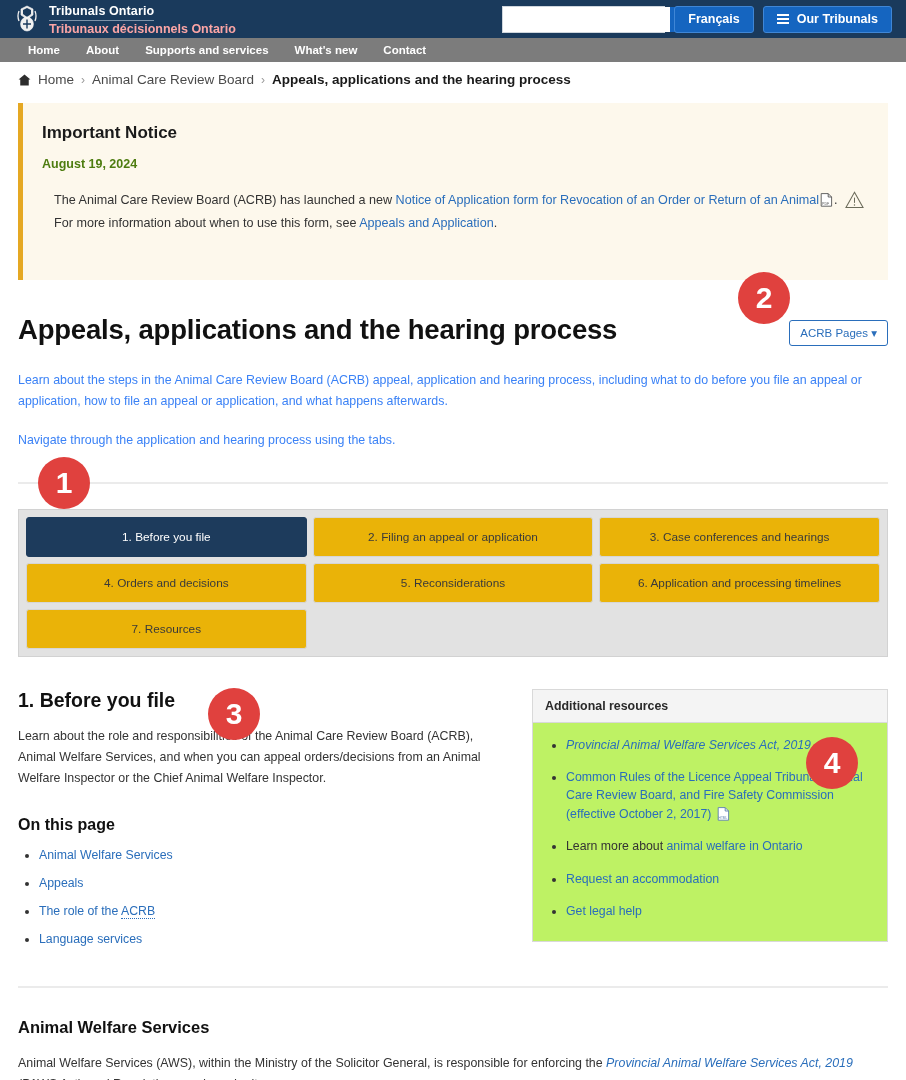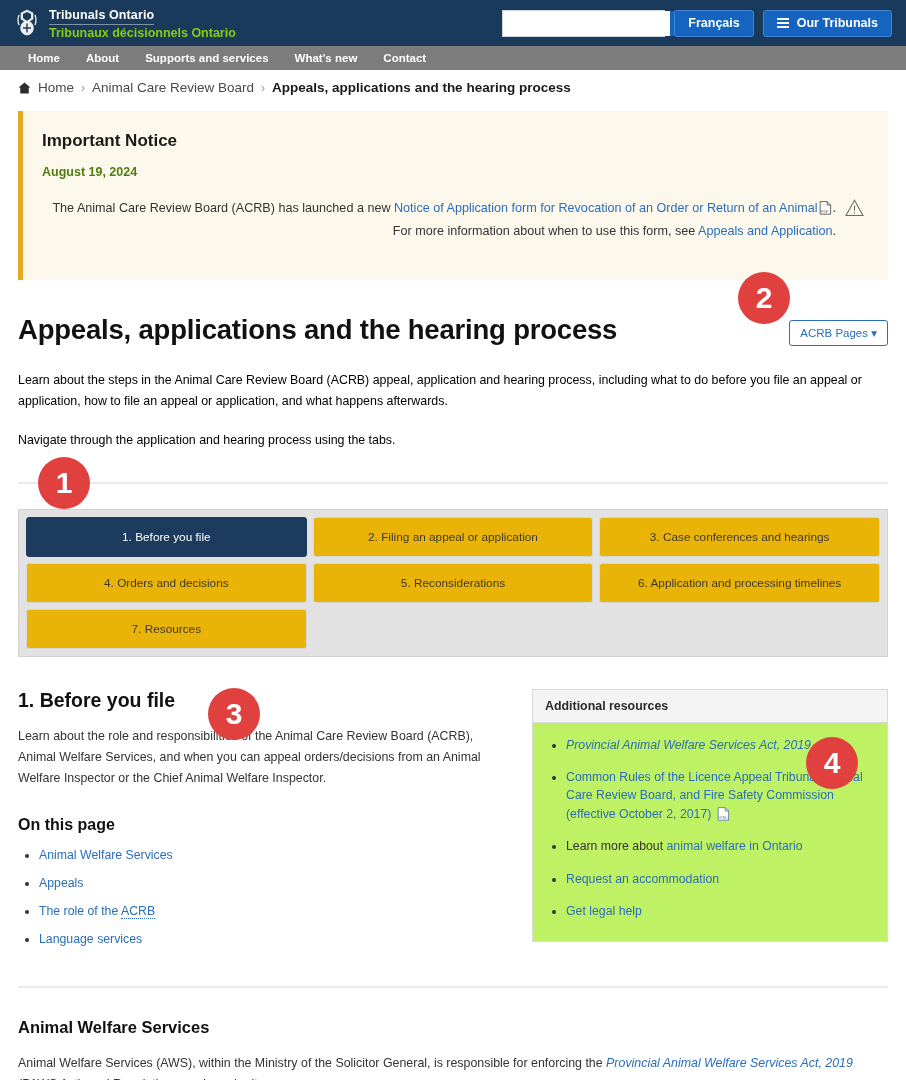--- a/index.html
+++ b/index.html
@@ -9,39 +9,39 @@
     width: 906px;
     background: #ffffff;
     font-family: "Liberation Sans", sans-serif;
     color: #1a1a1a;
   }
   body { width: 906px; overflow-x: hidden; }
 
   
   .topbar {
     background: #1a3a5c;
-    height: 46px;
+    height: 38px;
     display: flex;
     align-items: center;
     padding: 0 14px;
   }
   .brand { display: flex; align-items: center; gap: 9px; }
   .coa {
     width: 26px; height: 30px;
     display: block;
   }
   .brand-text { line-height: 1.18; }
   .brand-en {
     color: #ffffff; font-size: 12.5px; font-weight: bold;
     letter-spacing: .1px;
     border-bottom: 1px solid #7f93a8;
     padding-bottom: 1px; display: inline-block;
   }
   .brand-fr {
-    color: #84cc16; font-size: 12.5px; font-weight: bold;
+    color: #fca5a5; font-size: 12.5px; font-weight: bold;
     display: block; padding-top: 1px;
   }
   .topbar-right {
     margin-left: auto;
     display: flex; align-items: flex-end; gap: 9px;
   }
   .search-wrap {
     display: flex; height: 27px; width: 163px;
     border: 1px solid #cfd6dd; background: #fff;
   }
@@ -109,23 +109,22 @@
     position: relative;
   }
   .notice h2 {
     margin: 4px 0 14px 0;
     font-size: 17px; font-weight: bold; color: #1a1a1a;
   }
   .notice .date {
     font-size: 12.5px; font-weight: bold; margin: 0 0 18px 0; color: #4d7c0f;
   }
   .notice p.body {
-    margin: 4px; font-size: 12.6px; line-height: 1.85; color: #333;
+    margin: 12px; font-size: 12.6px; line-height: 1.85; color: #333;
     max-width: 790px;
-    text-align: right;
   }
   .notice a { color: #2a6ebb; text-decoration: none; }
   .warn-ico { position: absolute; right: 24px; top: 88px; }
   .pdf-ico { display: inline-block; vertical-align: -3px; margin: 0 1px; }
 
   
   .title-row {
     display: flex; align-items: flex-start;
     justify-content: space-between;
     margin: 34px 0 0 0;
@@ -138,21 +137,21 @@
   .acrb-pages {
     background: #fff; border: 1px solid #2a6ebb;
     color: #2a6ebb; font-size: 11.5px;
     font-family: "Liberation Sans", sans-serif;
     padding: 5px 10px; border-radius: 3px; cursor: pointer;
     white-space: nowrap; margin-top: 6px;
   }
 
   
   .intro p {
-    font-size: 12.4px; line-height: 1.72; color: #000000;
+    font-size: 12.4px; line-height: 1.72; color: #3b82f6;
     margin: 24px 0 0 0;
   }
   .intro p.second { margin-top: 18px; }
 
   hr.rule {
     border: 0; border-top: 2px solid #ebebeb;
     margin: 30px 0 0 0;
   }
   hr.rule-thin {
     border: 0; border-top: 2px solid #ebebeb;

